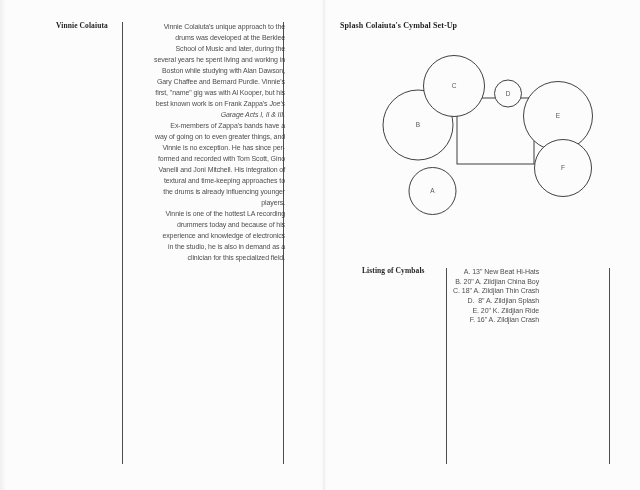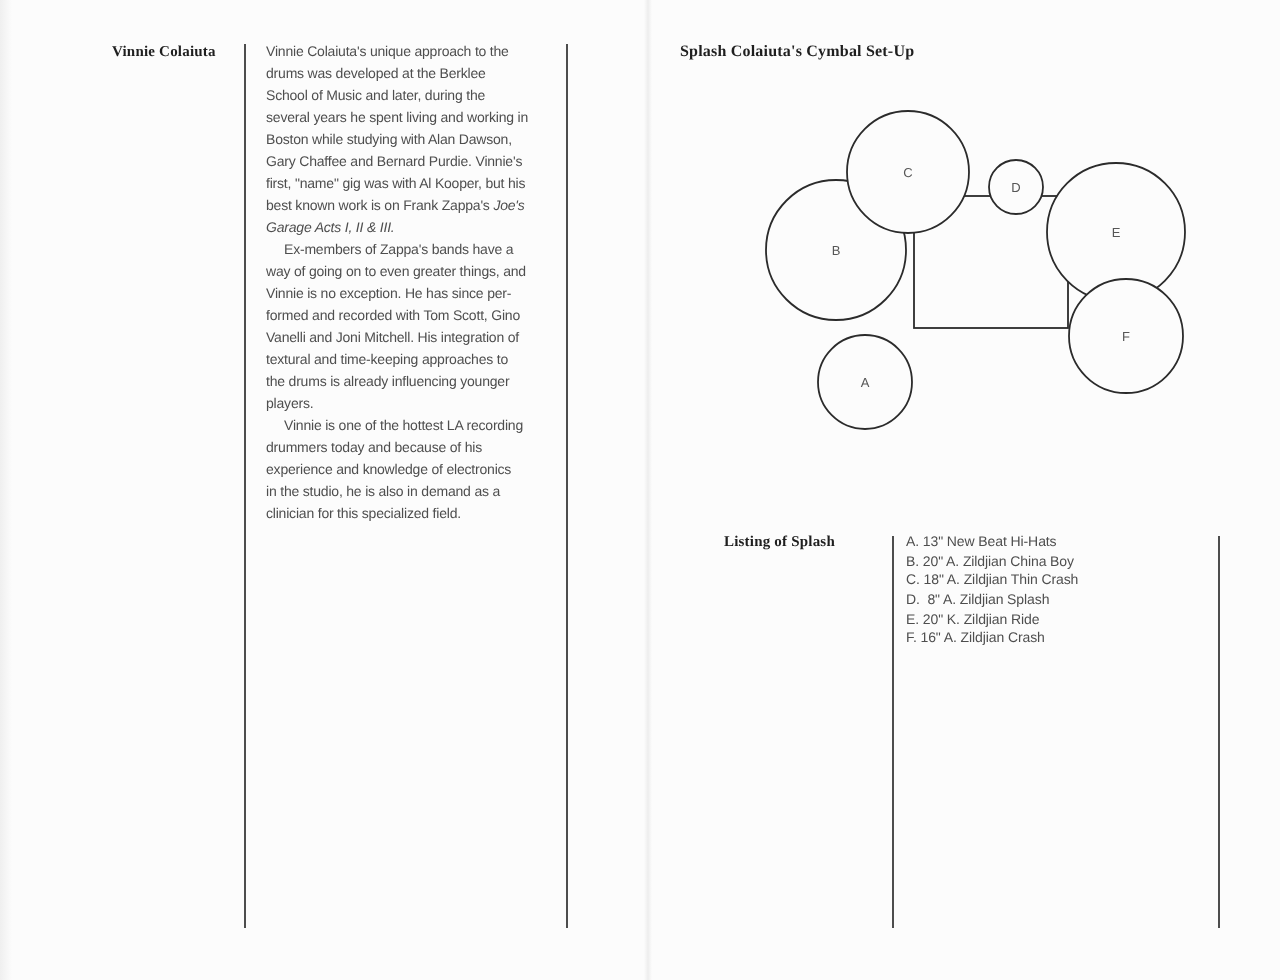--- a/index.html
+++ b/index.html
@@ -2,21 +2,21 @@
 <html><head>
 <meta charset="utf-8">
 <style>
   html,body{margin:0;padding:0;}
   body{
     width:640px;height:490px;position:relative;overflow:hidden;
     background:#fcfcfc;
     font-family:"Liberation Sans",sans-serif;
   }
   .sheet{position:absolute;inset:0;
-    background:linear-gradient(90deg,#efefef 0px,#fcfcfc 6px 99%),#fcfcfc;}
+    background:linear-gradient(90deg,#efefef 0px,#fcfcfc 6px 99%),#fcfcfc;text-align:right;}
   .fold{position:absolute;left:322px;top:0;width:4px;height:490px;
     background:linear-gradient(90deg,rgba(0,0,0,0) 0,rgba(0,0,0,0.06) 50%,rgba(0,0,0,0) 100%);}
   .vrule{position:absolute;width:1px;background:#2e2e2e;opacity:.85;}
   #rule-left-a{left:122px;top:22px;height:442px;}
   #rule-left-b{left:283px;top:22px;height:442px;}
   #rule-right-a{left:446px;top:268px;height:196px;}
   #rule-right-b{left:609px;top:268px;height:196px;}
   .heading{
     position:absolute;
     font-family:"Liberation Serif",serif;font-weight:bold;
@@ -108,21 +108,21 @@
         <circle cx="563" cy="168" r="28.5"></circle>
         <text x="563" y="170.3">F</text>
       </g>
       <g>
         <circle cx="432.5" cy="191" r="23.5"></circle>
         <text x="432.5" y="193.3">A</text>
       </g>
     </svg>
 
   <div class="vrule" id="rule-right-a"></div>
-  <div class="heading" id="listing-heading">Listing of Splash</div>
+  <div class="heading" id="listing-heading">Listing of Cymbals</div>
   <div class="listing">
       <div class="item">A. 13" New Beat Hi-Hats</div>
       <div class="item">B. 20" A. Zildjian China Boy</div>
       <div class="item">C. 18" A. Zildjian Thin Crash</div>
       <div class="item">D.  8" A. Zildjian Splash</div>
       <div class="item">E. 20" K. Zildjian Ride</div>
       <div class="item">F. 16" A. Zildjian Crash</div>
     </div>
   <div class="vrule" id="rule-right-b"></div>
 </div>

